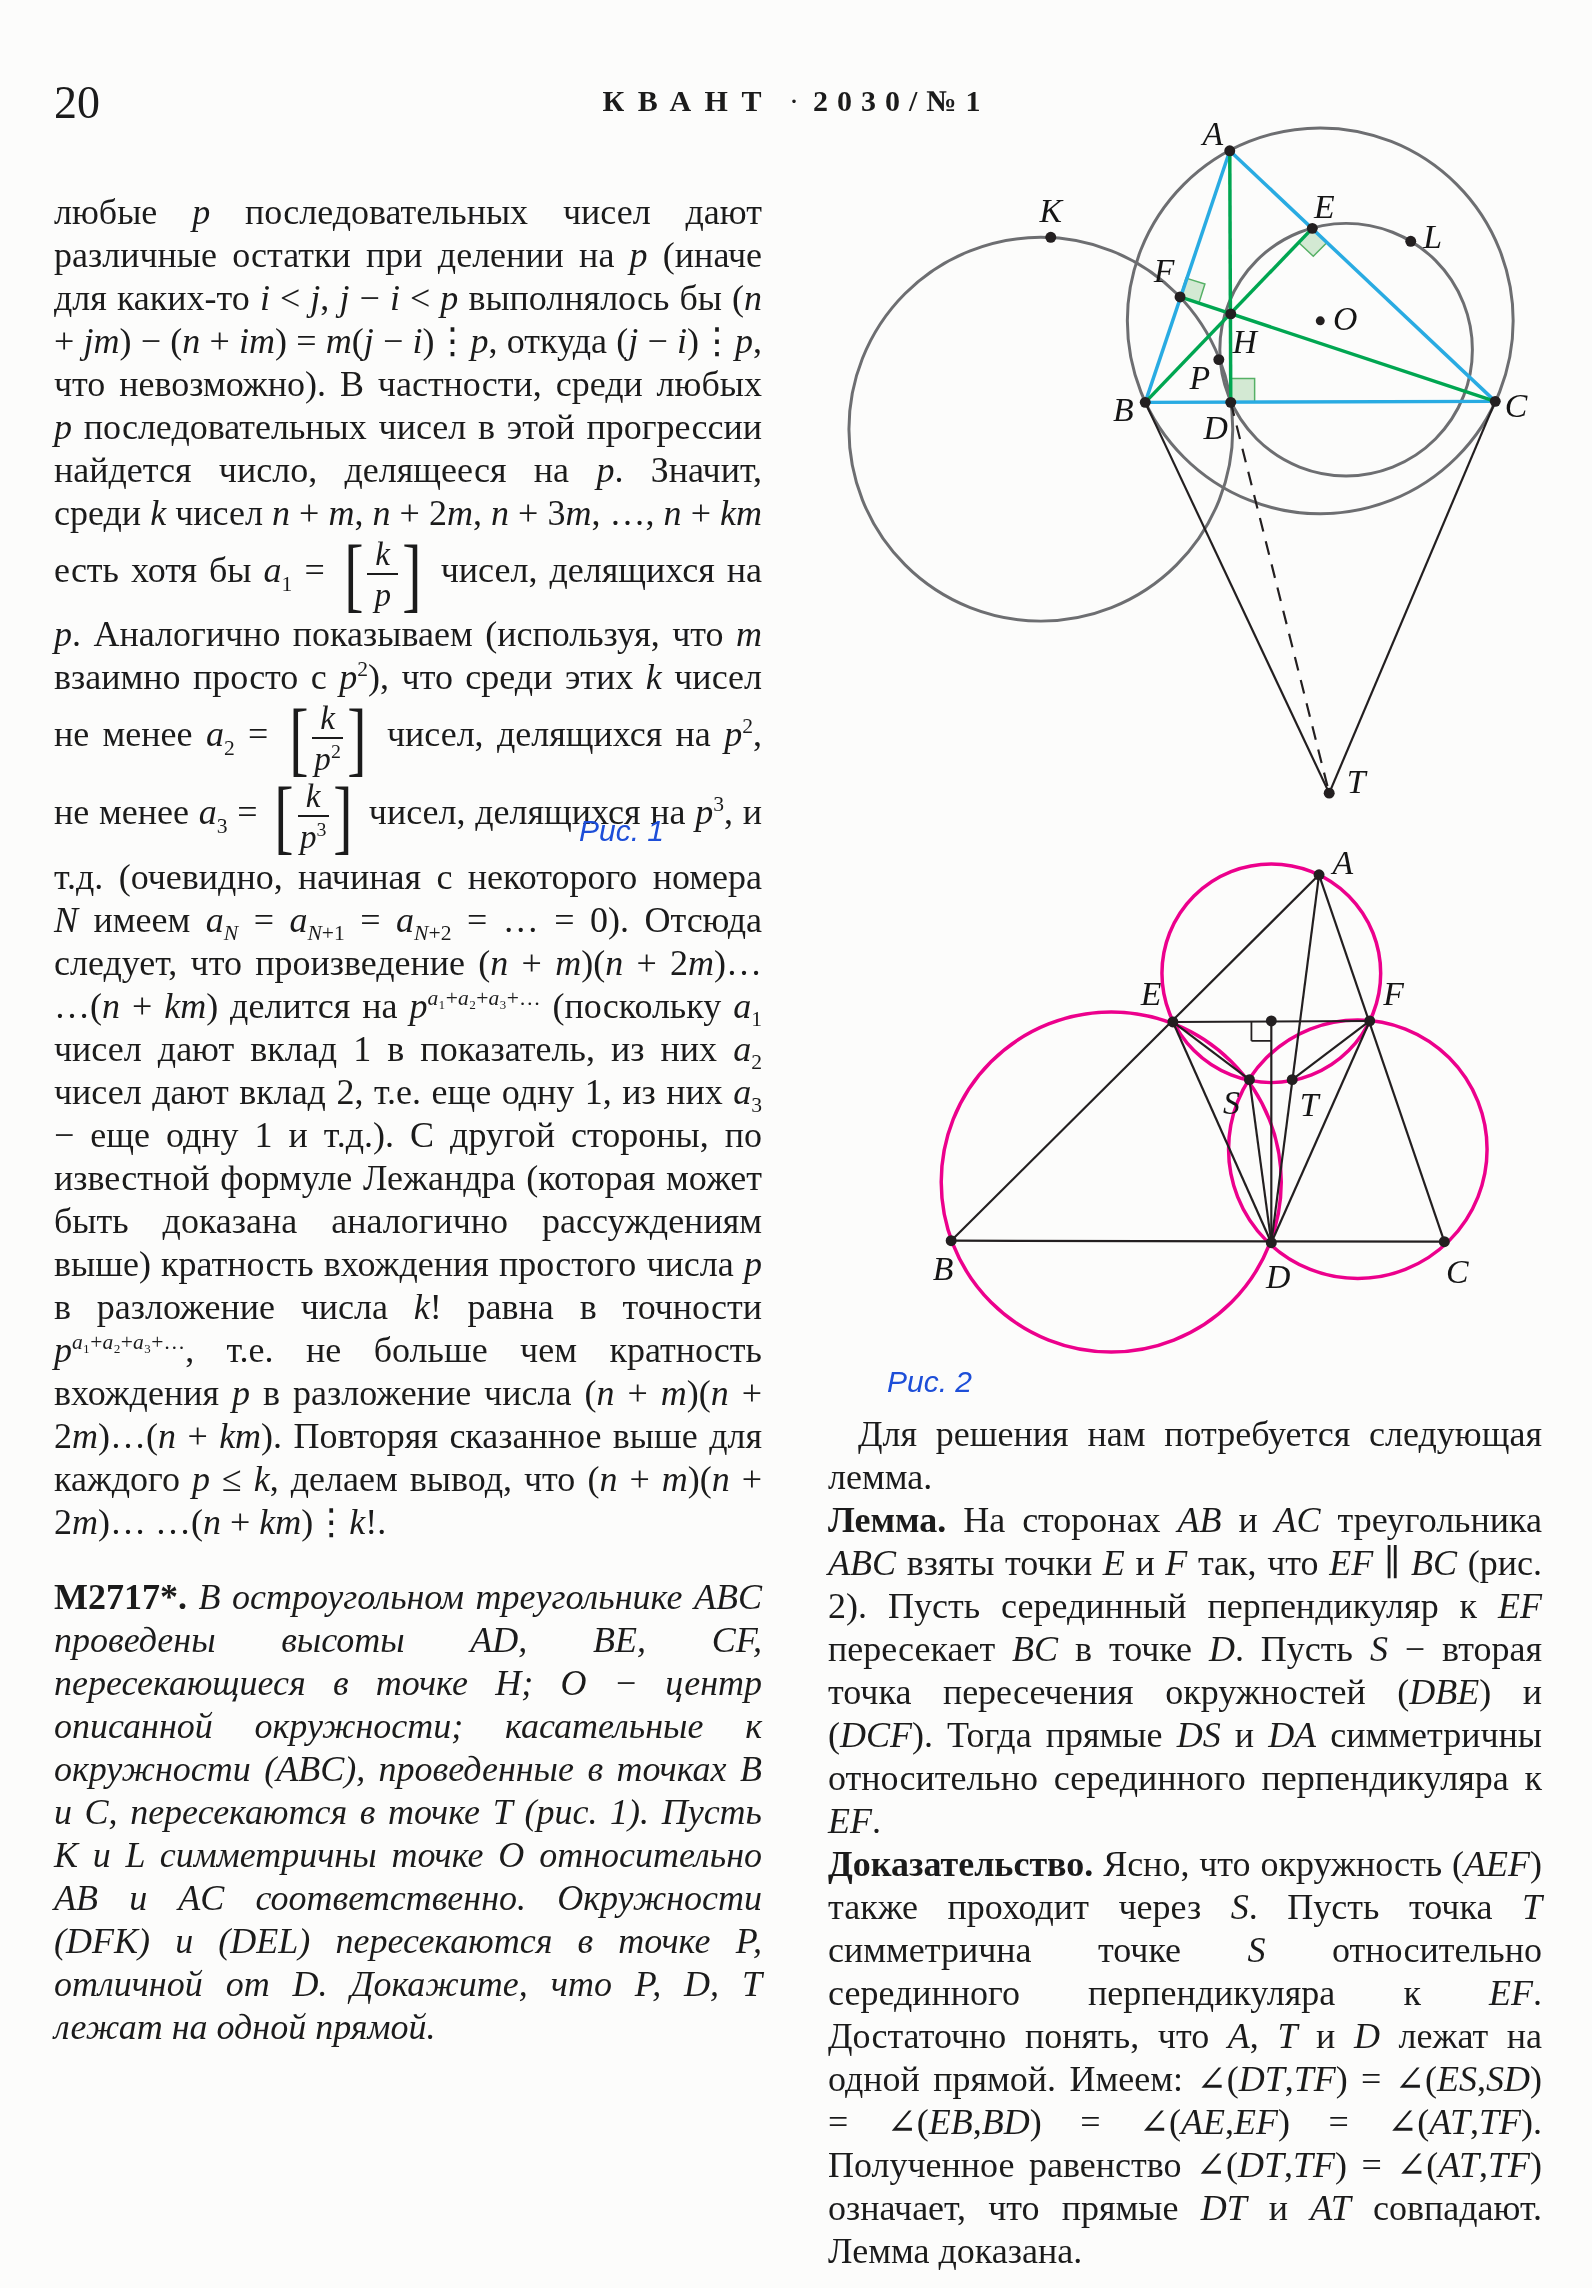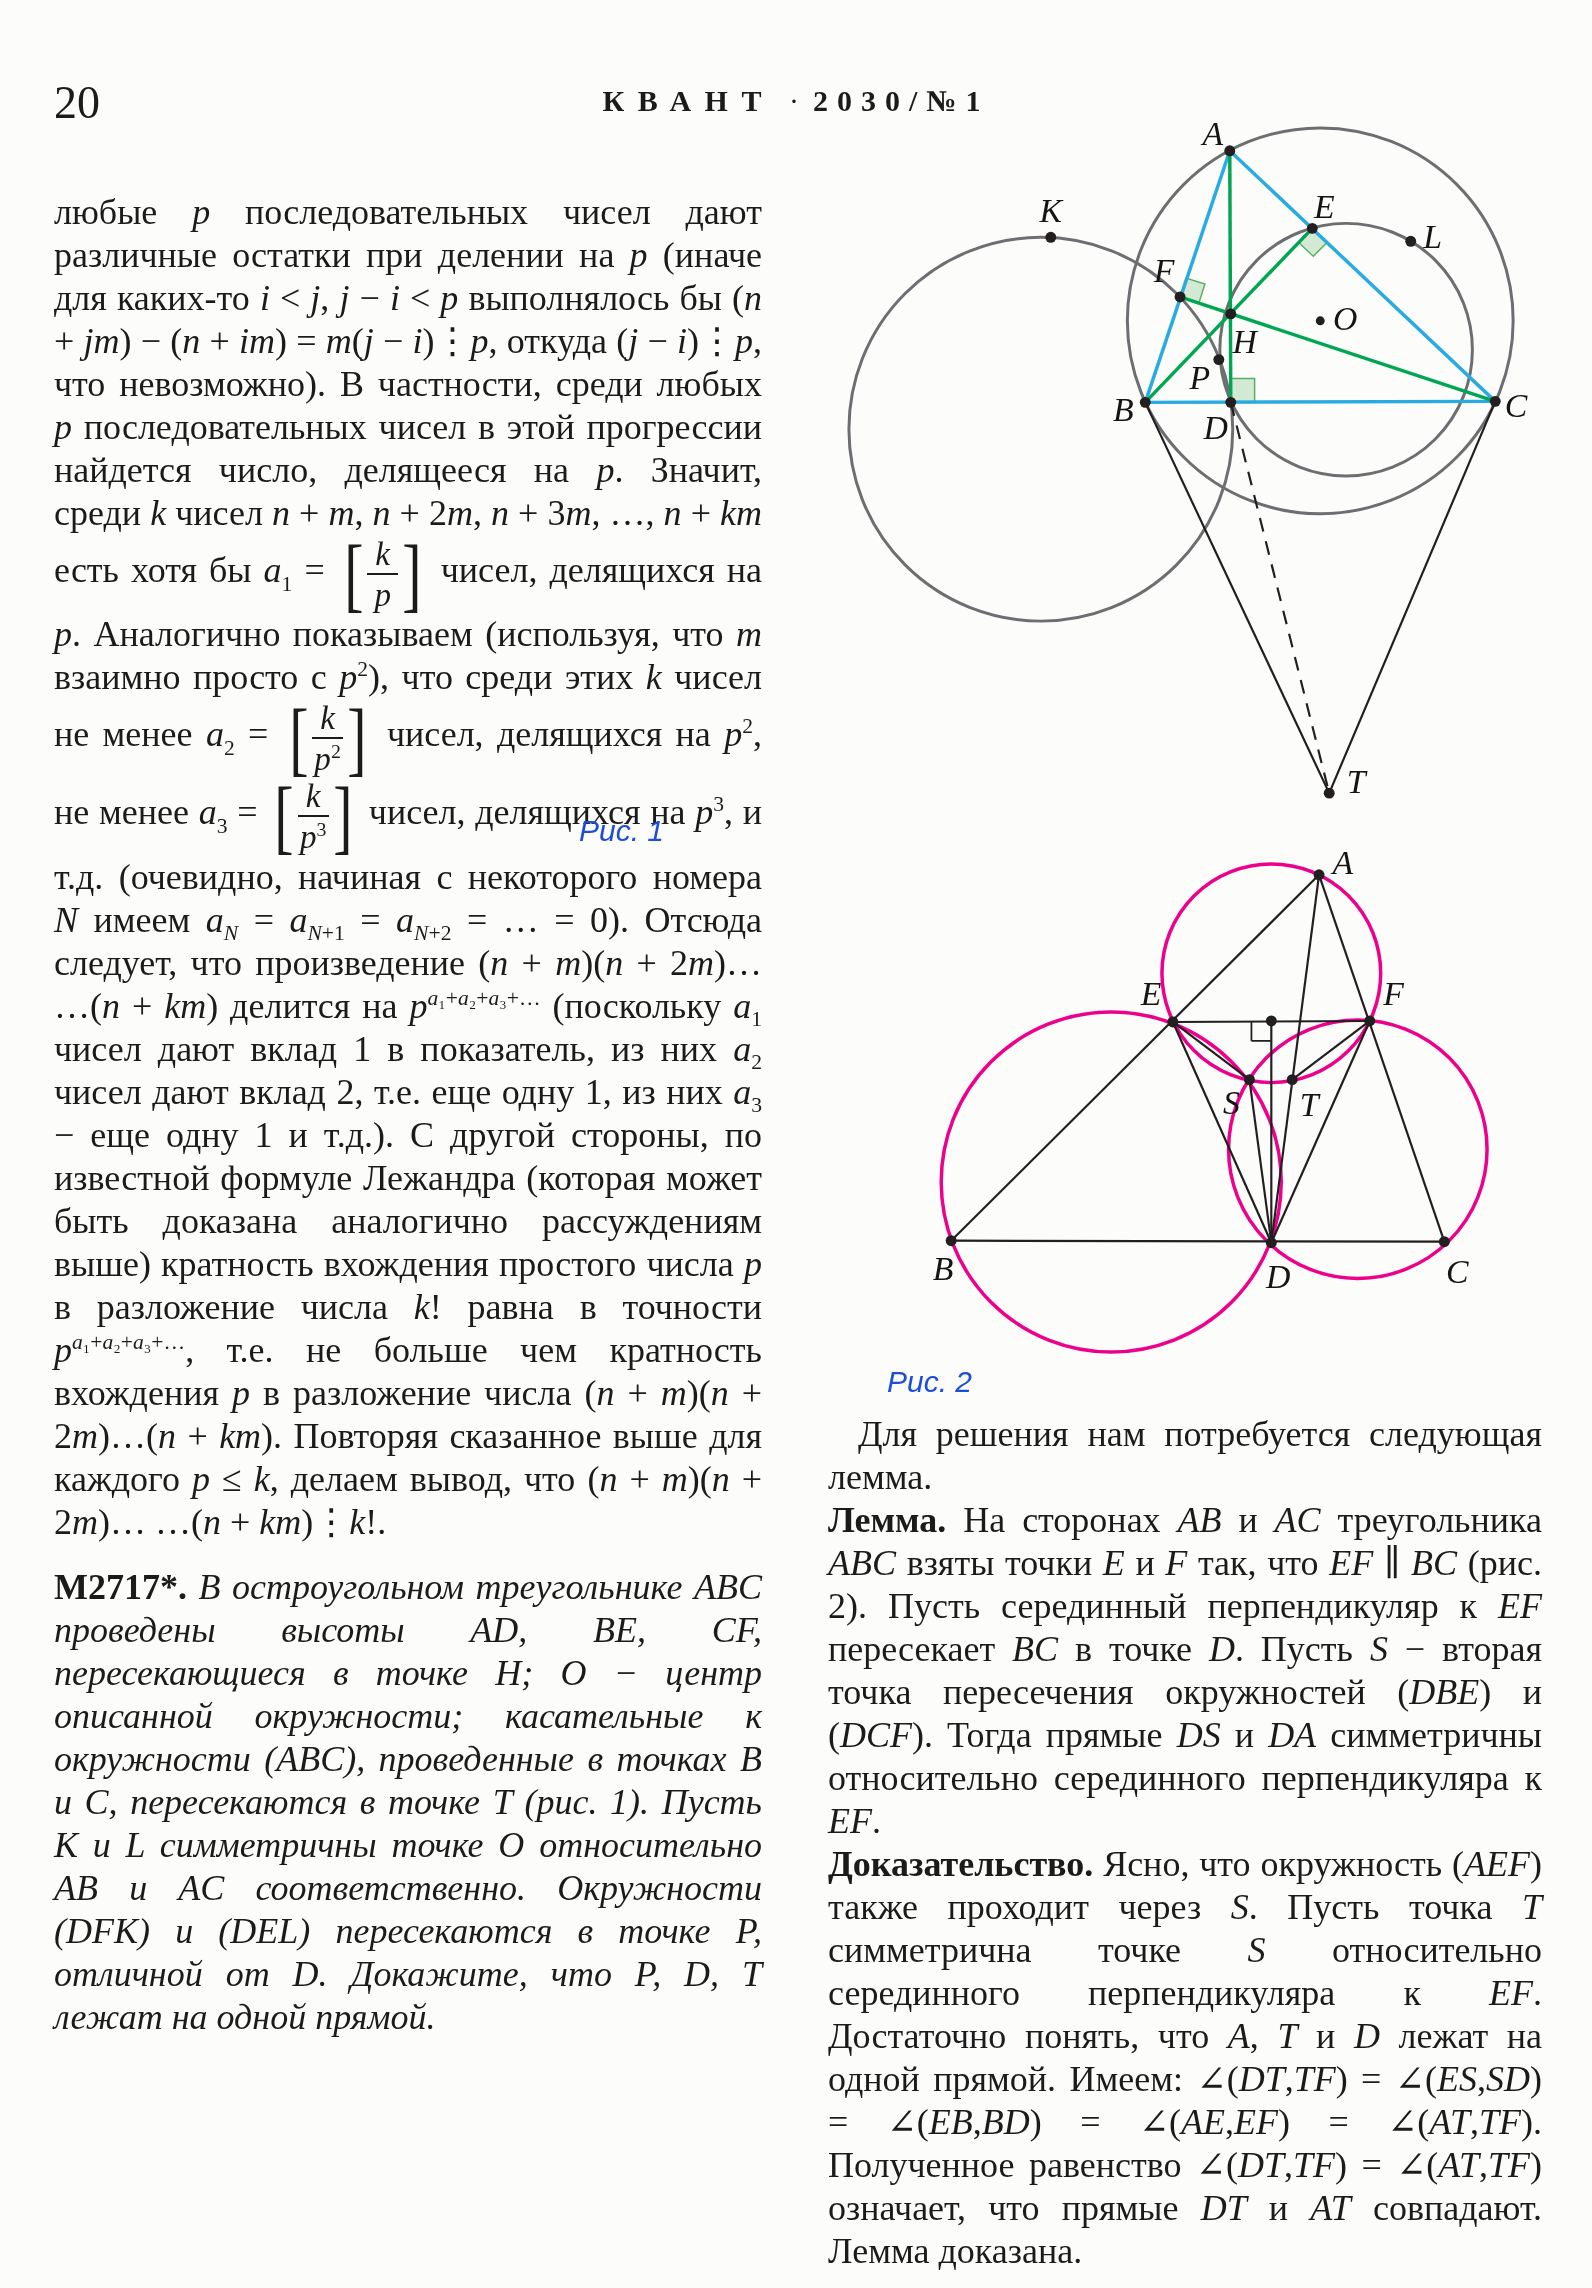--- a/index.html
+++ b/index.html
@@ -8,21 +8,21 @@
   .pagenum{position:absolute;left:54px;top:76px;font-size:46px;}
   .runhead{position:absolute;left:0;top:84px;width:100%;text-align:center;font-size:30px;font-weight:700;}
   .runhead .j{letter-spacing:0.45em;}
   .runhead .sep{letter-spacing:0;padding:0 14px;font-weight:400;}
   .runhead .iss{letter-spacing:0.30em;}
   .col{position:absolute;font-size:36px;line-height:43px;text-align:justify;}
   #leftcol{left:54px;top:191px;width:708px;}
   #rightcol{left:828px;top:1413px;width:714px;}
   .para{margin:0;}
   .sig{margin:6px 0 0 0;text-align:right;font-style:italic;}
-  .problem{margin:22px 0 0 0;}
+  .problem{margin:32px 0 0 0;}
   .pid{font-weight:700;font-style:normal;}
   .ptext{font-style:italic;}
   .indent{text-indent:30px;}
   b.rt{font-weight:700;}
   sup{font-size:0.60em;line-height:0;vertical-align:super;}
   sub{font-size:0.60em;line-height:0;vertical-align:sub;}
   
   .bfr{display:inline-flex;align-items:center;vertical-align:middle;margin:0 3px;line-height:1;}
   .bk{font-size:2.3em;font-weight:400;line-height:0.85;transform:scaleX(.7);}
   .fst{display:inline-flex;flex-direction:column;align-items:center;font-size:0.92em;line-height:1.12;}

